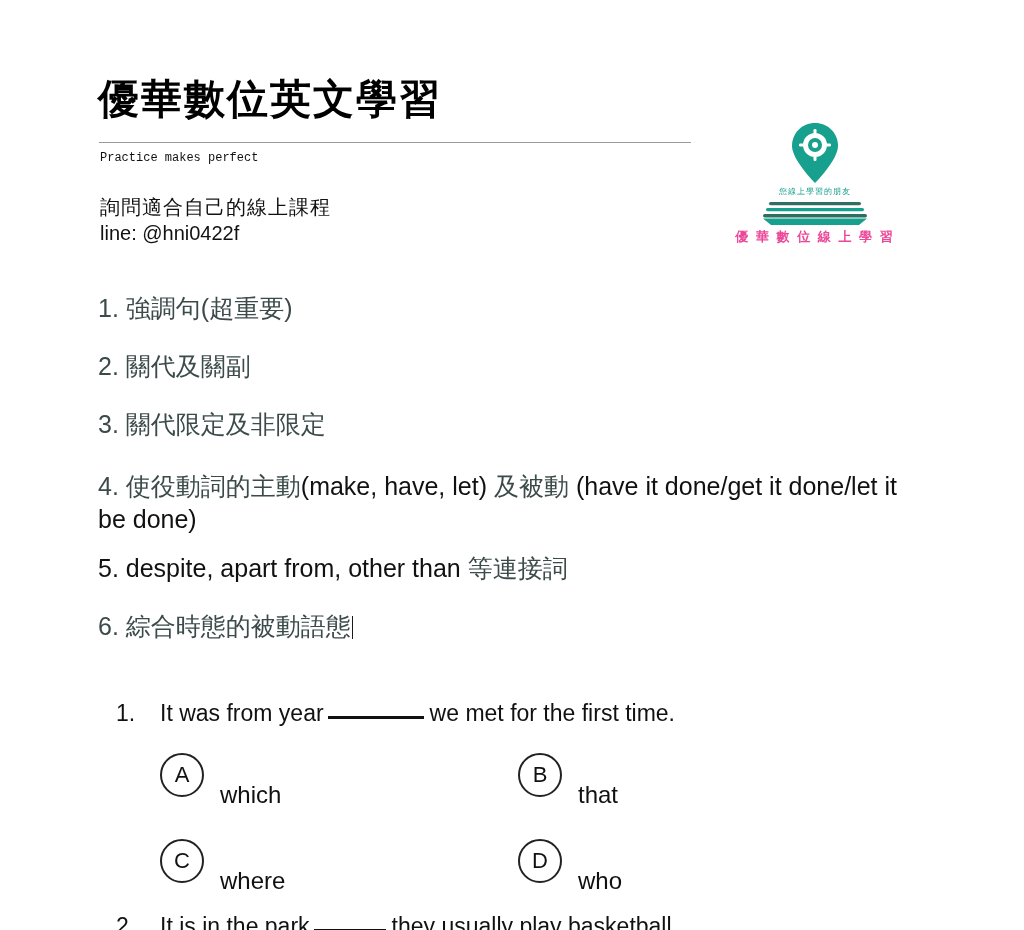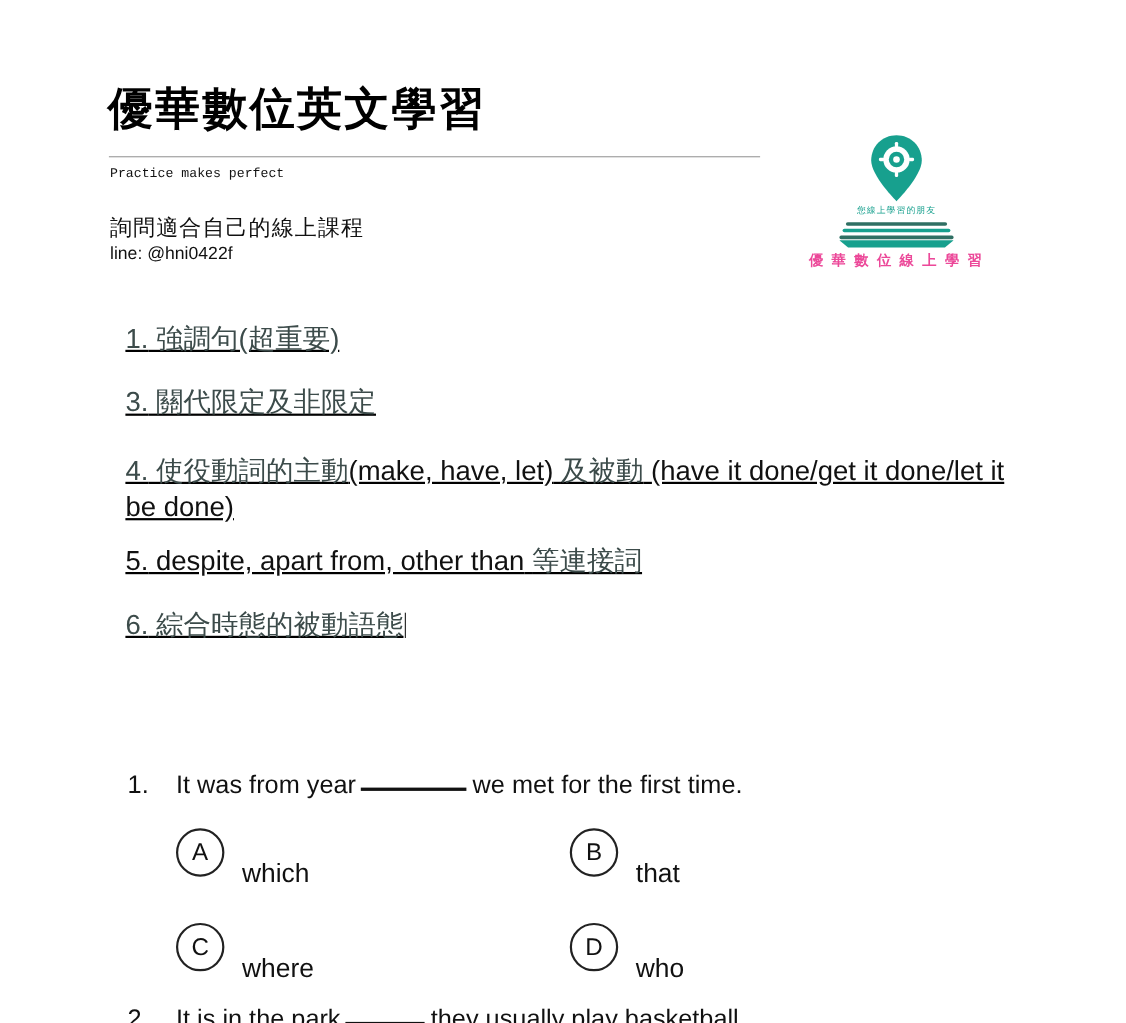--- a/index.html
+++ b/index.html
@@ -58,21 +58,21 @@
     top: 194px;
     font-size: 20px;
     color: #111;
     white-space: nowrap;
     letter-spacing: 1px;
   }
   .subtitle-line {
     position: absolute;
     left: 100px;
     top: 222px;
-    font-size: 16px;
+    font-size: 20px;
     color: #111;
     white-space: nowrap;
   }
 
   
   .logo-wrap {
     position: absolute;
     left: 735px;
     top: 122px;
     width: 160px;
@@ -112,24 +112,23 @@
     font-size: 13px;
     font-weight: bold;
     color: #ec4899;
     letter-spacing: 2px;
     white-space: nowrap;
   }
 
   
   .outline {
     position: absolute;
-    left: 114px;
+    left: 98px;
     top: 296px;
     width: 830px;
-    text-decoration: underline;
   }
   .outline-item {
     font-size: 25px;
     line-height: 1.0;
     margin-bottom: 33px;
     color: #222;
     white-space: nowrap;
   }
   .outline-item.wrap {
     white-space: normal;
@@ -251,20 +250,24 @@
     </svg>
     <div class="logo-name">優 華 數 位 線 上 學 習</div>
   </div>
 
   <div class="outline">
     <div class="outline-item">
       <span class="cn">1.</span>
       <span class="cn">強調句(超重要)</span>
     </div>
     <div class="outline-item">
+      <span class="cn">2.</span>
+      <span class="cn">關代及關副</span>
+    </div>
+    <div class="outline-item">
       <span class="cn">3.</span>
       <span class="cn">關代限定及非限定</span>
     </div>
     <div class="outline-item wrap">
       <span class="cn">4.</span>
       <span class="cn">使役動詞的主動</span><span class="en">(make, have, let)</span>
       <span class="cn">及被動</span>
       <span class="en">(have it done/get it done/let it be done)</span>
     </div>
     <div class="outline-item">

